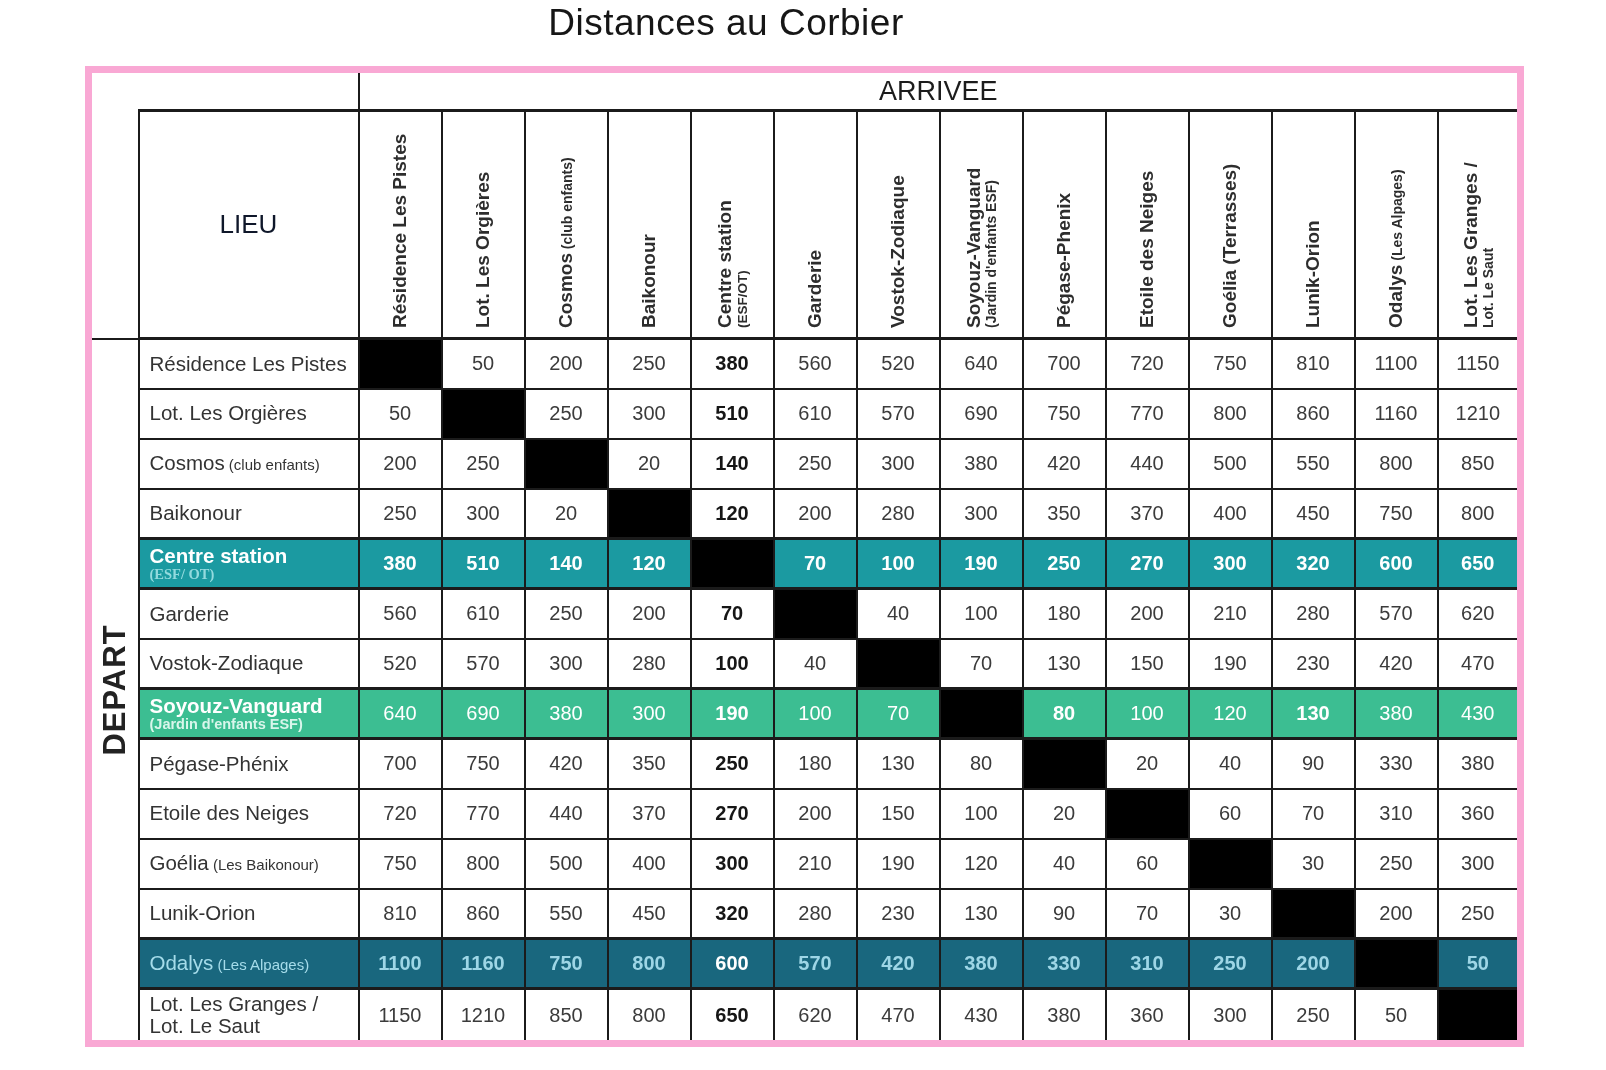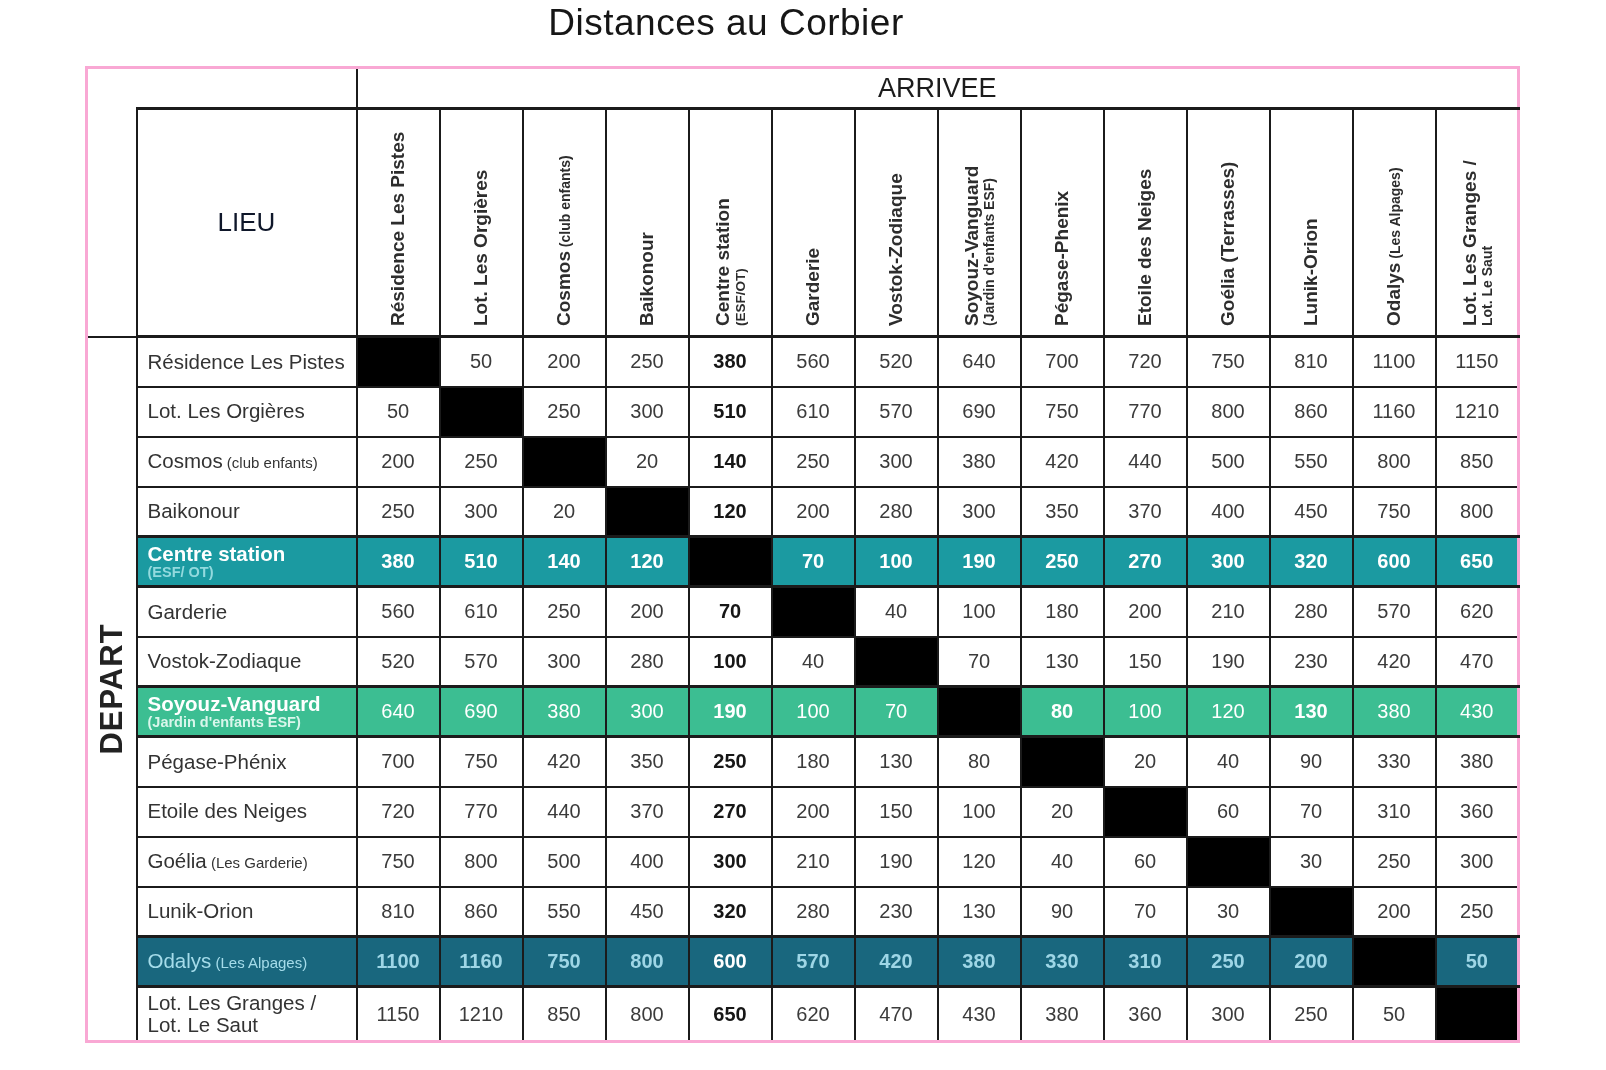--- a/index.html
+++ b/index.html
@@ -1,18 +1,18 @@
 <!DOCTYPE html>
 <html><head>
 <meta charset="utf-8">
 <style>
   html,body{margin:0;padding:0;background:#fff;}
   body{width:1606px;height:1070px;position:relative;font-family:"Liberation Sans",sans-serif;overflow:hidden;}
   .title{position:absolute;top:2px;left:0;width:1452px;text-align:center;font-size:37px;color:#161616;letter-spacing:.5px;}
-  table.dist{position:absolute;left:85px;top:66px;width:1433px;border-collapse:collapse;table-layout:fixed;border:3px solid #f9a8d4;}
+  table.dist{position:absolute;left:85px;top:66px;width:1433px;border-collapse:collapse;table-layout:fixed;border:7px solid #f9a8d4;}
   th,td{border:2px solid #1b1b1b;padding:0;box-sizing:border-box;background-clip:padding-box;}
   td.nob{border:none;background:#fff;}
   th.arrivee{height:41px;font-size:27px;font-weight:400;color:#1c1c1c;text-align:center;background:#fff;}
   th.lieu{font-size:26px;font-weight:400;color:#0f172a;text-align:center;background:#fff;border-top-width:3px;border-bottom-width:3px;}
   th.colhead{height:228px;position:relative;background:#fff;border-top-width:3px;border-bottom-width:3px;}
   .vwrap{position:absolute;left:50%;top:50%;width:216px;transform:translate(-50%,-50%) rotate(-90deg);text-align:left;font-size:19px;line-height:1.12;color:#2d2d2d;padding-left:5px;box-sizing:border-box;}
   .vwrap.b .chmain{font-weight:700;}
   .chsub{font-size:14px;}
   .chsubline{font-size:14px;}
   .vwrap.b .chsubline{font-weight:700;font-size:13.5px;}
@@ -22,21 +22,21 @@
   tbody tr.r-last{height:55px;}
   th.rowlabel{text-align:left;padding:2px 4px 2px 10px;font-size:20.5px;font-weight:400;color:#333;line-height:1.08;background:transparent;}
   .rsub{font-size:15px;}
   .label2{font-size:20.5px;}
   .rsubline{font-size:14.5px;}
   td.val{text-align:center;font-size:20px;color:#3b3b3b;background:transparent;}
   td.val.b{font-weight:700;color:#161616;}
   td.diag{background:#000;}
   tr.r-teal th,tr.r-teal td,tr.r-green th,tr.r-green td,tr.r-dark th,tr.r-dark td{border-top-width:3px;border-bottom-width:3px;}
   tr.r-teal th.rowlabel{color:#fff;font-weight:700;}
-  tr.r-teal .rsubline{color:#93dade;font-weight:700;}
+  tr.r-teal .rsubline{color:#93dade;font-weight:700;font-family:Liberation Serif, serif;}
   tr.r-teal td.val{color:#fff;font-weight:700;}
   tr.r-green th.rowlabel{color:#fff;font-weight:700;}
   tr.r-green .rsubline{color:#d9f6eb;font-weight:700;}
   tr.r-green td.val{color:#fff;font-weight:400;}
   tr.r-green td.val.b{font-weight:700;color:#fff;}
   tr.r-dark th.rowlabel{color:#a5dcea;font-weight:400;}
   tr.r-dark .rsub{color:#a5dcea;}
   tr.r-dark td.val{color:#9ed6e6;font-weight:700;}
   tr.r-dark td.val.c5{color:#fff;}
 </style>
@@ -271,21 +271,21 @@
         <td class="val">150</td>
         <td class="val">100</td>
         <td class="val">20</td>
         <td class="diag" style="background: rgb(0, 0, 0);"></td>
         <td class="val">60</td>
         <td class="val">70</td>
         <td class="val">310</td>
         <td class="val">360</td>
       </tr>
       <tr class="r-normal">
-        <th class="rowlabel"><span class="rmain">Goélia</span><span class="rsub"> (Les Garderie)</span></th>
+        <th class="rowlabel"><span class="rmain">Goélia</span><span class="rsub"> (Les Baikonour)</span></th>
         <td class="val">750</td>
         <td class="val">800</td>
         <td class="val">500</td>
         <td class="val">400</td>
         <td class="val c5 b">300</td>
         <td class="val">210</td>
         <td class="val">190</td>
         <td class="val">120</td>
         <td class="val">40</td>
         <td class="val">60</td>

